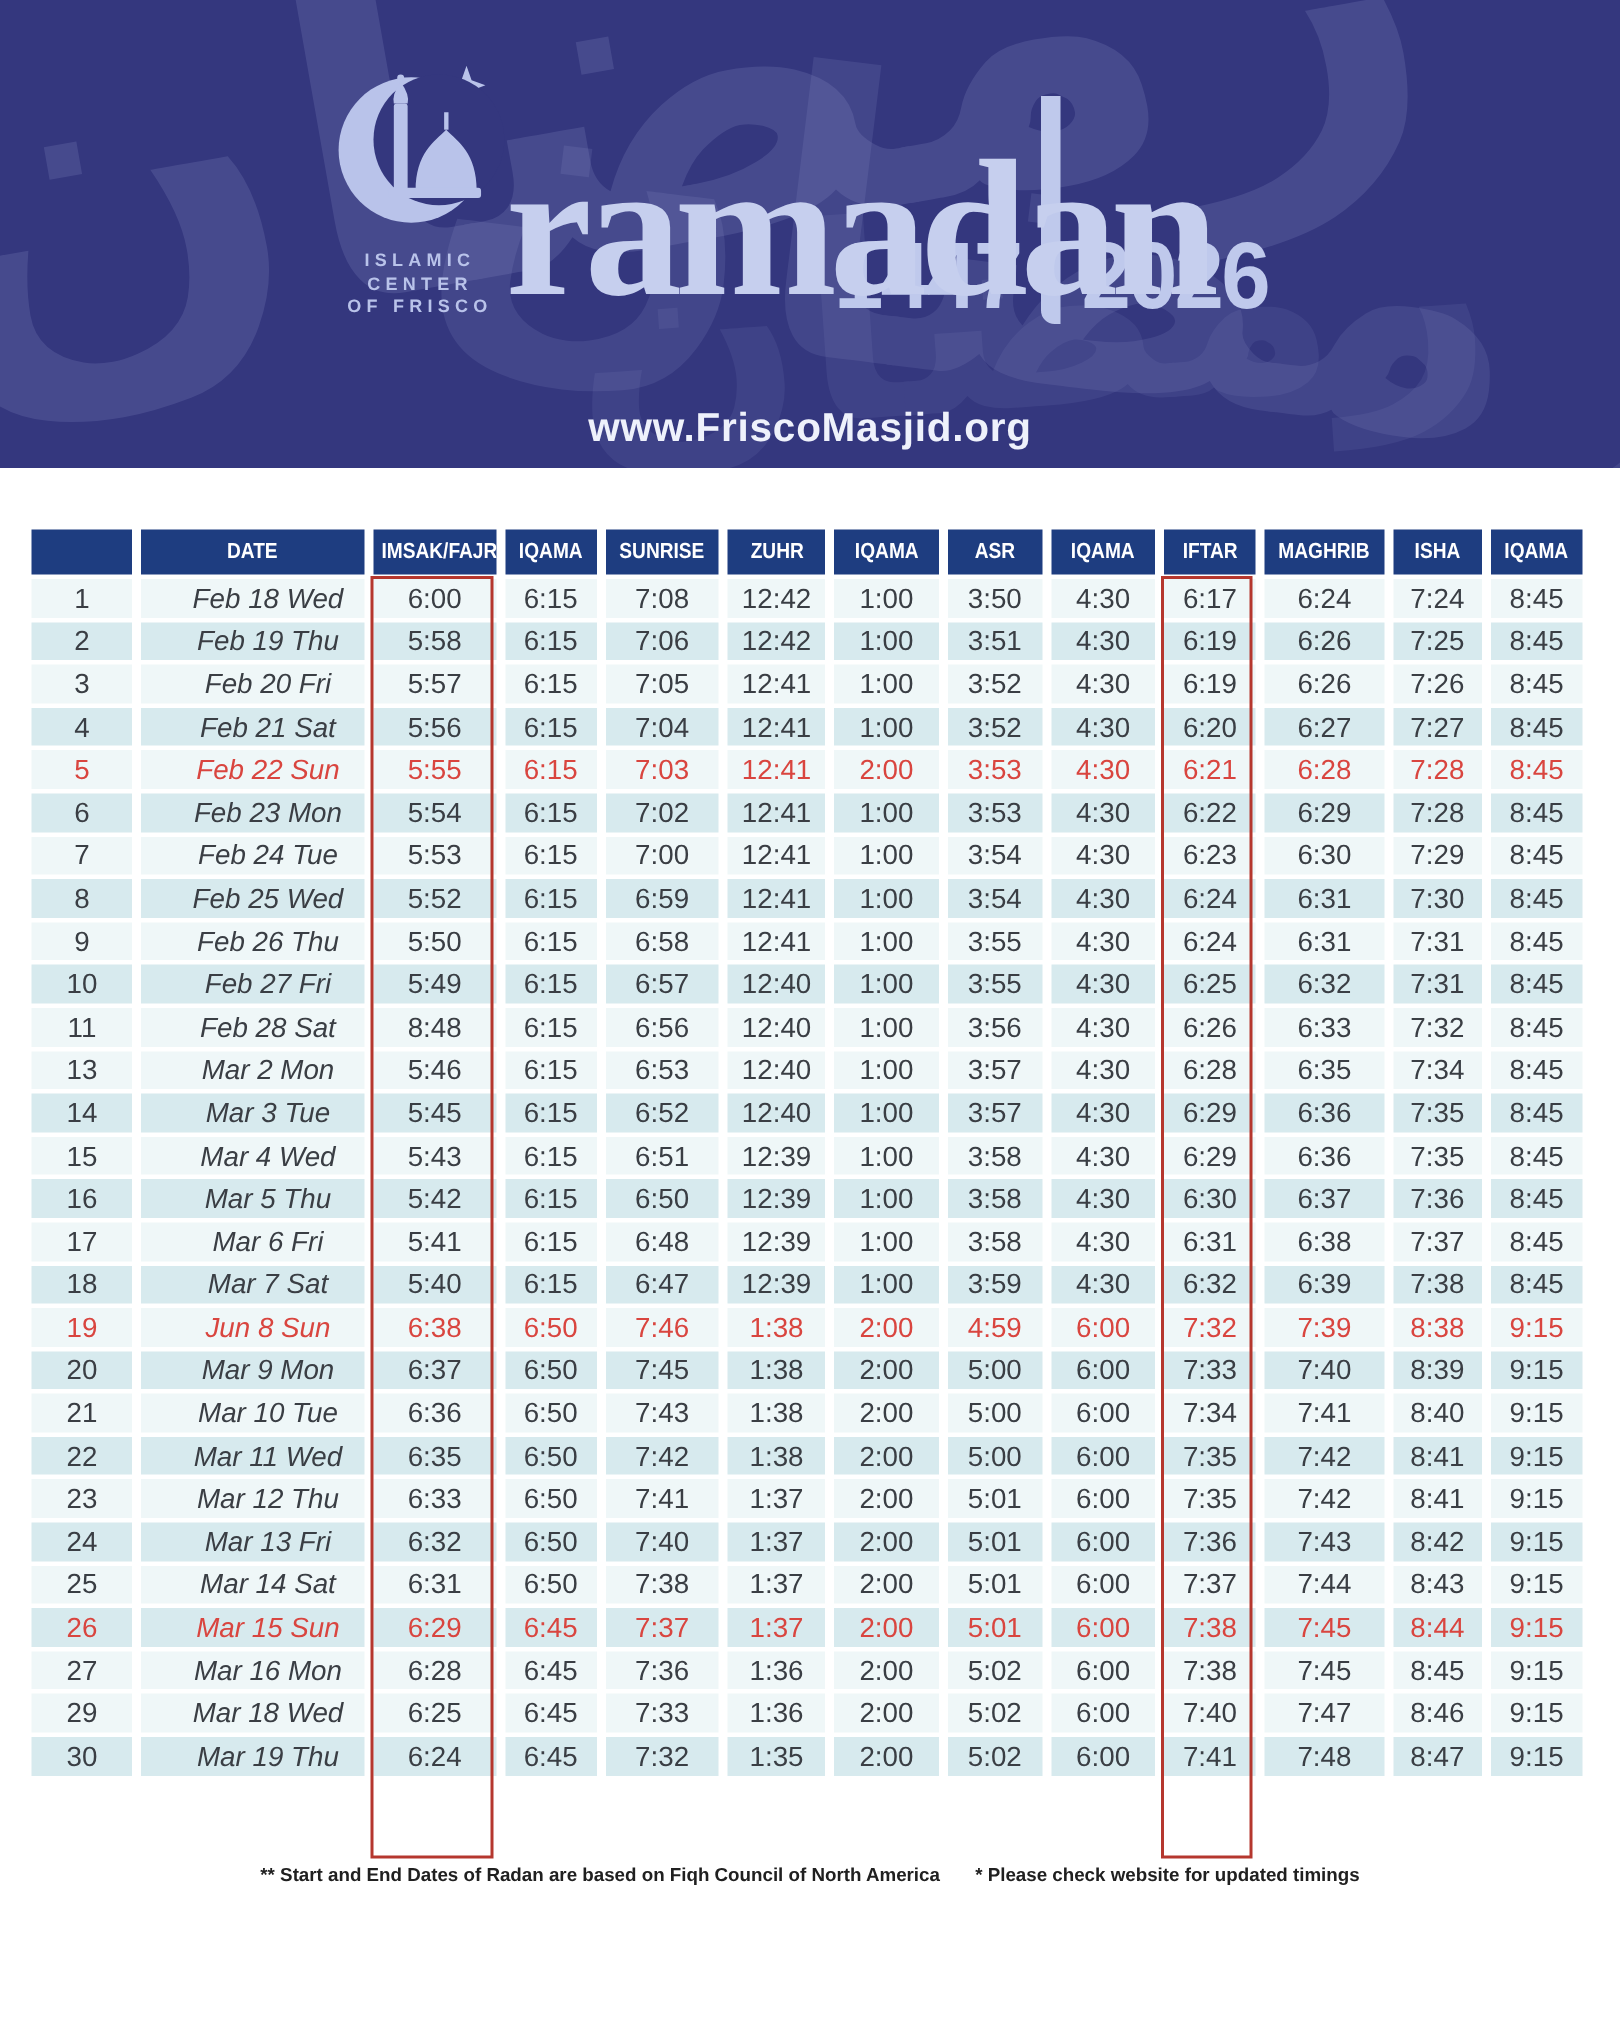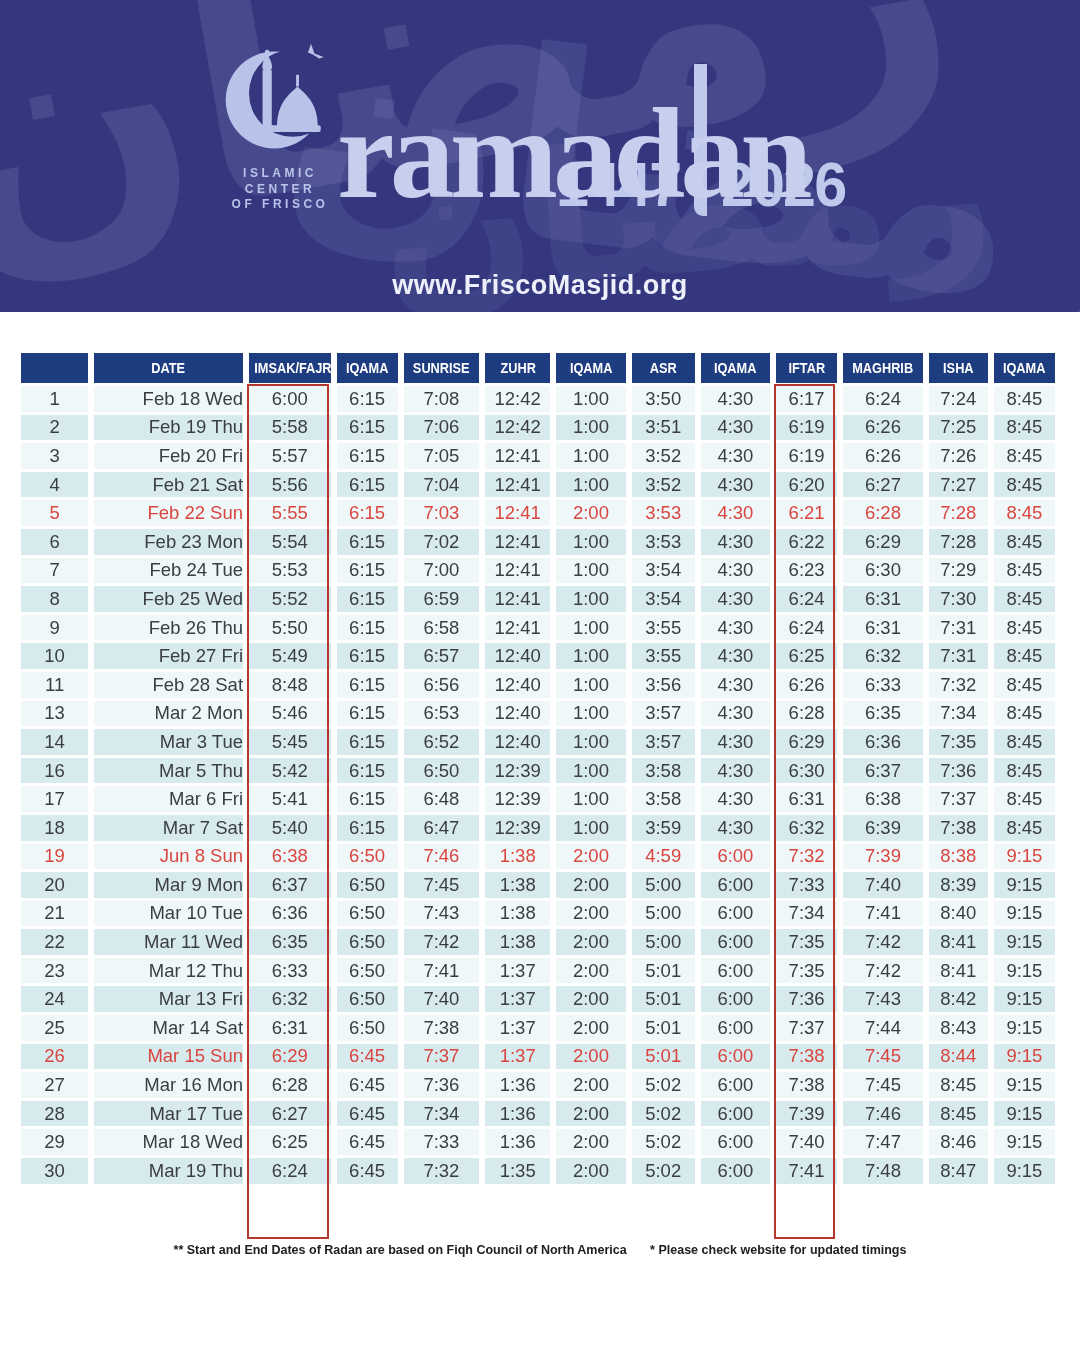--- a/index.html
+++ b/index.html
@@ -60,21 +60,21 @@
     font-size:14.5px;font-weight:700;white-space:nowrap;overflow:hidden;
   }
   .th-inner{display:inline-block;transform:scaleX(.88);transform-origin:center;}
   td{
     height:25.6px;padding:0;text-align:center;font-size:18.5px;
     color:#3a3e44;white-space:nowrap;overflow:hidden;
   }
   tr.light td{background:var(--row-light);}
   tr.alt td{background:var(--row-alt);}
   tr.red td{color:var(--highlight-text);}
-  td.c-date{text-align:right;padding-left:20px;}
+  td.c-date{text-align:center;padding-left:20px;font-style:italic;}
   .red-outline{position:absolute;border:2px solid var(--column-outline);pointer-events:none;}
 
   
   .footnote{
     position:absolute;top:1243px;left:0;right:0;text-align:center;
     font-size:12.5px;font-weight:700;color:#202020;
   }
   .footnote span{margin:0 10px;}
 </style>
 </head>
@@ -344,20 +344,35 @@
             <td class="c-time">6:52</td>
             <td class="c-time">12:40</td>
             <td class="c-time">1:00</td>
             <td class="c-time">3:57</td>
             <td class="c-time">4:30</td>
             <td class="c-time">6:29</td>
             <td class="c-time">6:36</td>
             <td class="c-time">7:35</td>
             <td class="c-time">8:45</td>
           </tr>
+          <tr class="light">
+            <td class="c-num">15</td>
+            <td class="c-date">Mar 4 Wed</td>
+            <td class="c-time">5:43</td>
+            <td class="c-time">6:15</td>
+            <td class="c-time">6:51</td>
+            <td class="c-time">12:39</td>
+            <td class="c-time">1:00</td>
+            <td class="c-time">3:58</td>
+            <td class="c-time">4:30</td>
+            <td class="c-time">6:29</td>
+            <td class="c-time">6:36</td>
+            <td class="c-time">7:35</td>
+            <td class="c-time">8:45</td>
+          </tr>
           <tr class="alt">
             <td class="c-num">16</td>
             <td class="c-date">Mar 5 Thu</td>
             <td class="c-time">5:42</td>
             <td class="c-time">6:15</td>
             <td class="c-time">6:50</td>
             <td class="c-time">12:39</td>
             <td class="c-time">1:00</td>
             <td class="c-time">3:58</td>
             <td class="c-time">4:30</td>
@@ -524,35 +539,20 @@
             <td class="c-time">7:36</td>
             <td class="c-time">1:36</td>
             <td class="c-time">2:00</td>
             <td class="c-time">5:02</td>
             <td class="c-time">6:00</td>
             <td class="c-time">7:38</td>
             <td class="c-time">7:45</td>
             <td class="c-time">8:45</td>
             <td class="c-time">9:15</td>
           </tr>
-          <tr class="alt">
-            <td class="c-num">28</td>
-            <td class="c-date">Mar 17 Tue</td>
-            <td class="c-time">6:27</td>
-            <td class="c-time">6:45</td>
-            <td class="c-time">7:34</td>
-            <td class="c-time">1:36</td>
-            <td class="c-time">2:00</td>
-            <td class="c-time">5:02</td>
-            <td class="c-time">6:00</td>
-            <td class="c-time">7:39</td>
-            <td class="c-time">7:46</td>
-            <td class="c-time">8:45</td>
-            <td class="c-time">9:15</td>
-          </tr>
           <tr class="light">
             <td class="c-num">29</td>
             <td class="c-date">Mar 18 Wed</td>
             <td class="c-time">6:25</td>
             <td class="c-time">6:45</td>
             <td class="c-time">7:33</td>
             <td class="c-time">1:36</td>
             <td class="c-time">2:00</td>
             <td class="c-time">5:02</td>
             <td class="c-time">6:00</td>

